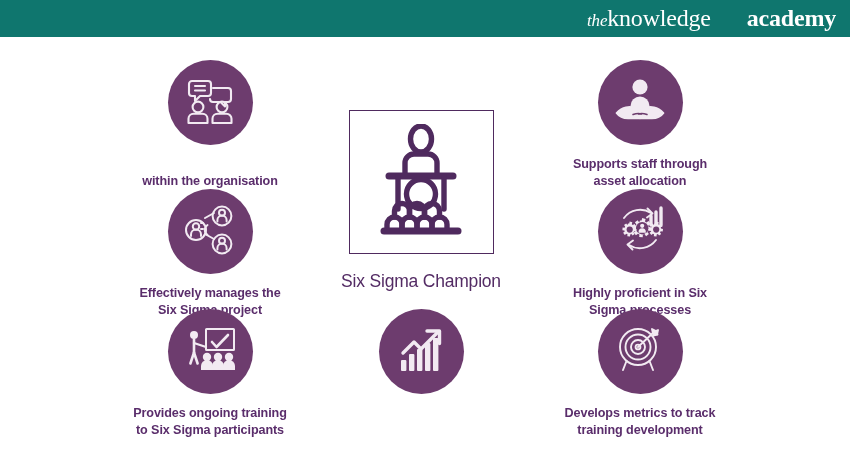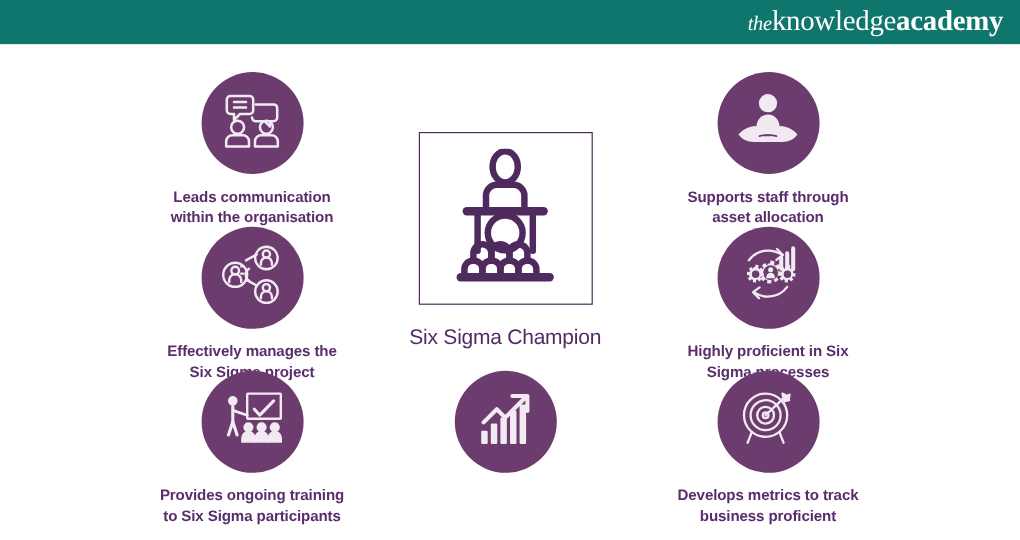--- a/index.html
+++ b/index.html
@@ -34,21 +34,21 @@
     margin-right: 14px;
     white-space: nowrap;
     display: flex;
     align-items: baseline;
   }
   .logo-the {
     font-style: italic;
     font-size: 17px;
   }
   .logo-knowledge { font-weight: 400; }
-  .logo-academy  { font-weight: 700; }
+  .logo-academy  { font-weight: 700; margin-left: 36px; }
 
   
   .canvas {
     position: absolute;
     left: 0; top: 37px;
     width: 850px;
     height: 413px;
     background: #ffffff;
   }
 
@@ -133,21 +133,21 @@
           <path d="M13 10 H23 M13 14.5 H23"></path>
           <path d="M31 12 H46 a3 3 0 0 1 3 3 v8 a3 3 0 0 1 -3 3 h-3 v4.5 l-4.5 -4.5 H31 a3 3 0 0 1 -3 -3"></path>
           <circle cx="16" cy="31" r="5.4"></circle>
           <path d="M6.5 47 v-4.2 a5 5 0 0 1 5 -5 h9 a5 5 0 0 1 5 5 V47 Z"></path>
           <circle cx="40" cy="31" r="5.4"></circle>
           <path d="M30.5 47 v-4.2 a5 5 0 0 1 5 -5 h9 a5 5 0 0 1 5 5 V47 Z"></path>
         </svg>
       </span>
     </div>
     <div class="caption">
-      <span>Leads communication</span><br>
+      <br>
       <span>within the organisation</span>
     </div>
   </div>
 
   <div class="item pos-l2">
     <div class="circle">
       <span>
         <svg width="54" height="52" viewBox="0 0 54 52" fill="none" stroke="#f2eaf2" stroke-width="2" stroke-linecap="round" stroke-linejoin="round">
           <path d="M22 14 L31 9 M22 30 L31 35"></path>
           <path d="M20 19 h-2 M20 25 h-2"></path>
@@ -279,21 +279,21 @@
           <circle cx="24" cy="22" r="2.4"></circle>
           <path d="M24 22 L40 7"></path>
           <path d="M38 4 l1 4.5 l4.5 1 l-1.5 -3.5 Z" fill="#f2eaf2"></path>
           <path d="M40.5 6.5 l3.5 -1.5 l-1 4.5 l-3.5 1 Z" fill="#f2eaf2"></path>
           <path d="M12.5 36 L9 45 M35.5 36 L39 45"></path>
         </svg>
       </span>
     </div>
     <div class="caption">
       <span>Develops metrics to track</span><br>
-      <span>business proficient</span>
+      <span>training development</span>
     </div>
   </div>
 
   <div class="item pos-c3">
     <div class="circle">
       <span>
         <svg width="52" height="48" viewBox="0 0 52 48" fill="none" stroke="#f2eaf2" stroke-width="3" stroke-linecap="round" stroke-linejoin="round">
           <g fill="#f2eaf2" stroke="none">
             <rect x="5" y="34" width="5.4" height="11" rx="1"></rect>
             <rect x="13" y="28" width="5.4" height="17" rx="1"></rect>

